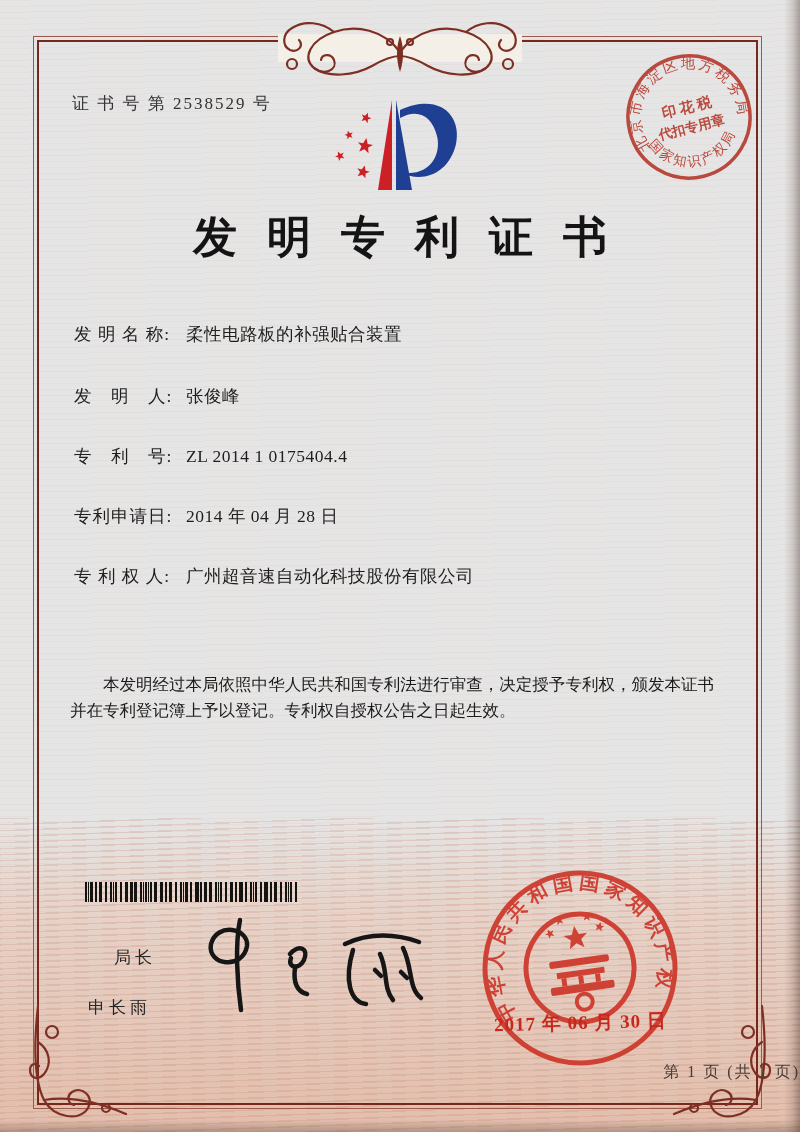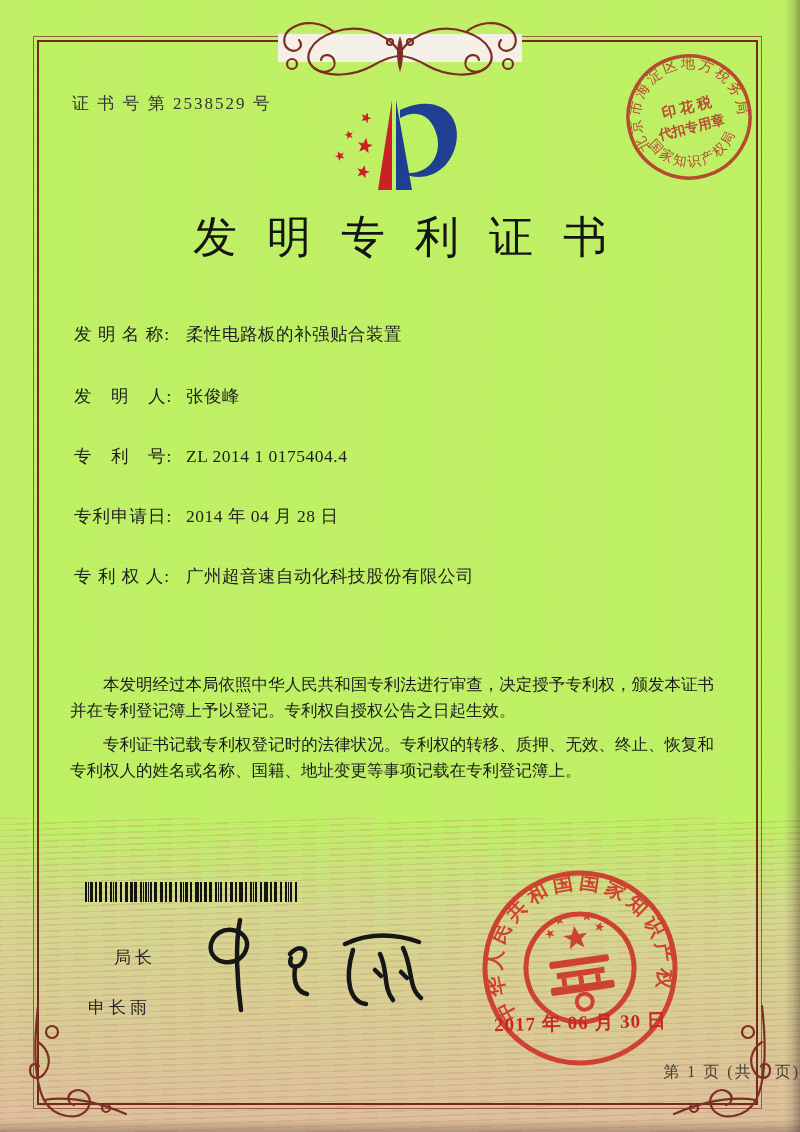--- a/index.html
+++ b/index.html
@@ -1,18 +1,18 @@
 <!DOCTYPE html>
 <html><head>
 <meta charset="utf-8">
 <style>
   html,body{margin:0;padding:0;}
   #page{
     position:relative; width:800px; height:1132px; overflow:hidden;
-    background:#bef264;
+    background:#e5e5e5;
     font-family:"Liberation Serif","DejaVu Serif",serif;
     color:#1c1c1c;
   }
   .abs{position:absolute;}
   
   .tex-global{
     left:0;top:0;right:0;bottom:0;
     background:repeating-linear-gradient(179deg, rgba(214,160,140,0.10) 0 1px, rgba(0,0,0,0) 1px 6px);
   }
   .tex-bottom{
@@ -29,21 +29,21 @@
   .frame-inner{
     position:absolute; left:3px; top:3px; right:3px; bottom:3px;
     border:2.5px solid #76281c;
   }
   
   .cert-no{ left:72px; top:92px; font-size:17px; letter-spacing:2px; color:#333; }
   .logo{ left:328px; top:92px; }
   .tax-stamp{ left:622px; top:50px; opacity:.9; }
   .title{
     left:0; right:0; top:208px; text-align:center;
-    font-size:44px; font-weight:400; letter-spacing:30px; padding-left:30px; color:#141414;
+    font-size:44px; font-weight:700; letter-spacing:30px; padding-left:30px; color:#141414;
   }
   
   .field{ left:74px; font-size:17.5px; color:#1e1e1e; white-space:nowrap; }
   .flabel{ display:inline-block; min-width:112px; letter-spacing:1px; }
   .fvalue{ letter-spacing:.5px; }
   
   .paras{ left:62px; top:664px; width:660px; font-size:16.5px; line-height:26px; text-align:justify; color:#1b1b1b; }
   .paras p{ margin:8px; text-indent:2em; }
   
   .barcode{
@@ -176,21 +176,20 @@
   </div>
   <div class="abs field" style="top:504px">
     <span class="flabel">专利申请日: </span><span class="fvalue">2014 年 04 月 28 日</span>
   </div>
   <div class="abs field" style="top:564px">
     <span class="flabel">专 利 权 人: </span><span class="fvalue">广州超音速自动化科技股份有限公司</span>
   </div>
 
   <div class="abs paras">
     <p>本发明经过本局依照中华人民共和国专利法进行审查，决定授予专利权，颁发本证书并在专利登记簿上予以登记。专利权自授权公告之日起生效。</p>
-    <p>专利证书记载专利权登记时的法律状况。专利权的转移、质押、无效、终止、恢复和专利权人的姓名或名称、国籍、地址变更等事项记载在专利登记簿上。</p>
   </div>
 
   <div class="abs barcode"></div>
 
   <div class="abs signer-role">局长</div>
   <div class="abs signer-name">申长雨</div>
 
   <svg class="abs signature" width="235" height="105" viewBox="0 0 235 105">
     <g stroke="#161616" stroke-width="4.5" fill="none" stroke-linecap="round">
       <path d="M45,10 C40,34 42,72 46,100"></path>

